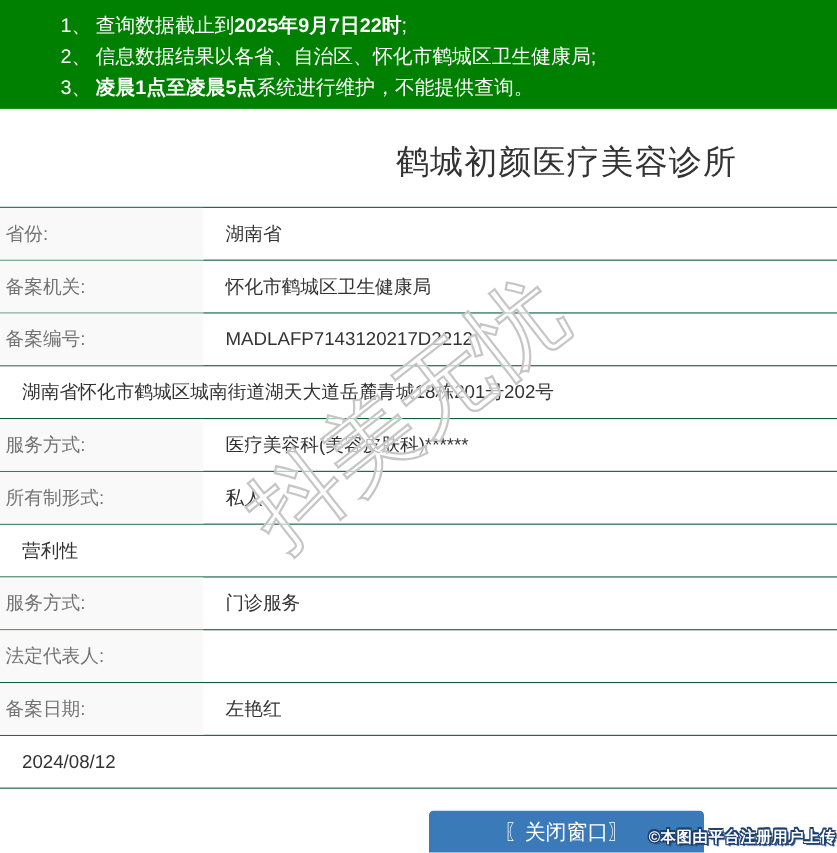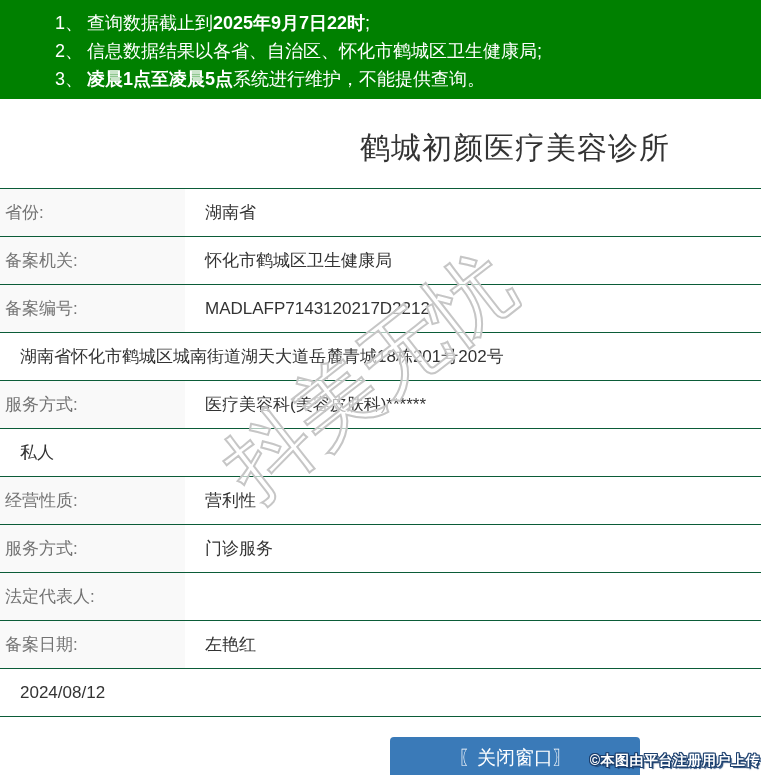--- a/index.html
+++ b/index.html
@@ -152,25 +152,25 @@
   <div class="info-row">
     <div class="info-value">湖南省怀化市鹤城区城南街道湖天大道岳麓青城18栋201号202号</div>
   </div>
 
   <div class="info-row">
     <div class="info-label">服务方式:</div>
     <div class="info-value">医疗美容科(美容皮肤科)******</div>
   </div>
 
   <div class="info-row">
+    <div class="info-label">所有制形式:</div>
     <div class="info-value">私人</div>
   </div>
 
   <div class="info-row">
-    <div class="info-label">经营性质:</div>
     <div class="info-value">营利性</div>
   </div>
 
   <div class="info-row">
     <div class="info-label">服务方式:</div>
     <div class="info-value">门诊服务</div>
   </div>
 
   <div class="info-row">
     <div class="info-label">法定代表人:</div>

